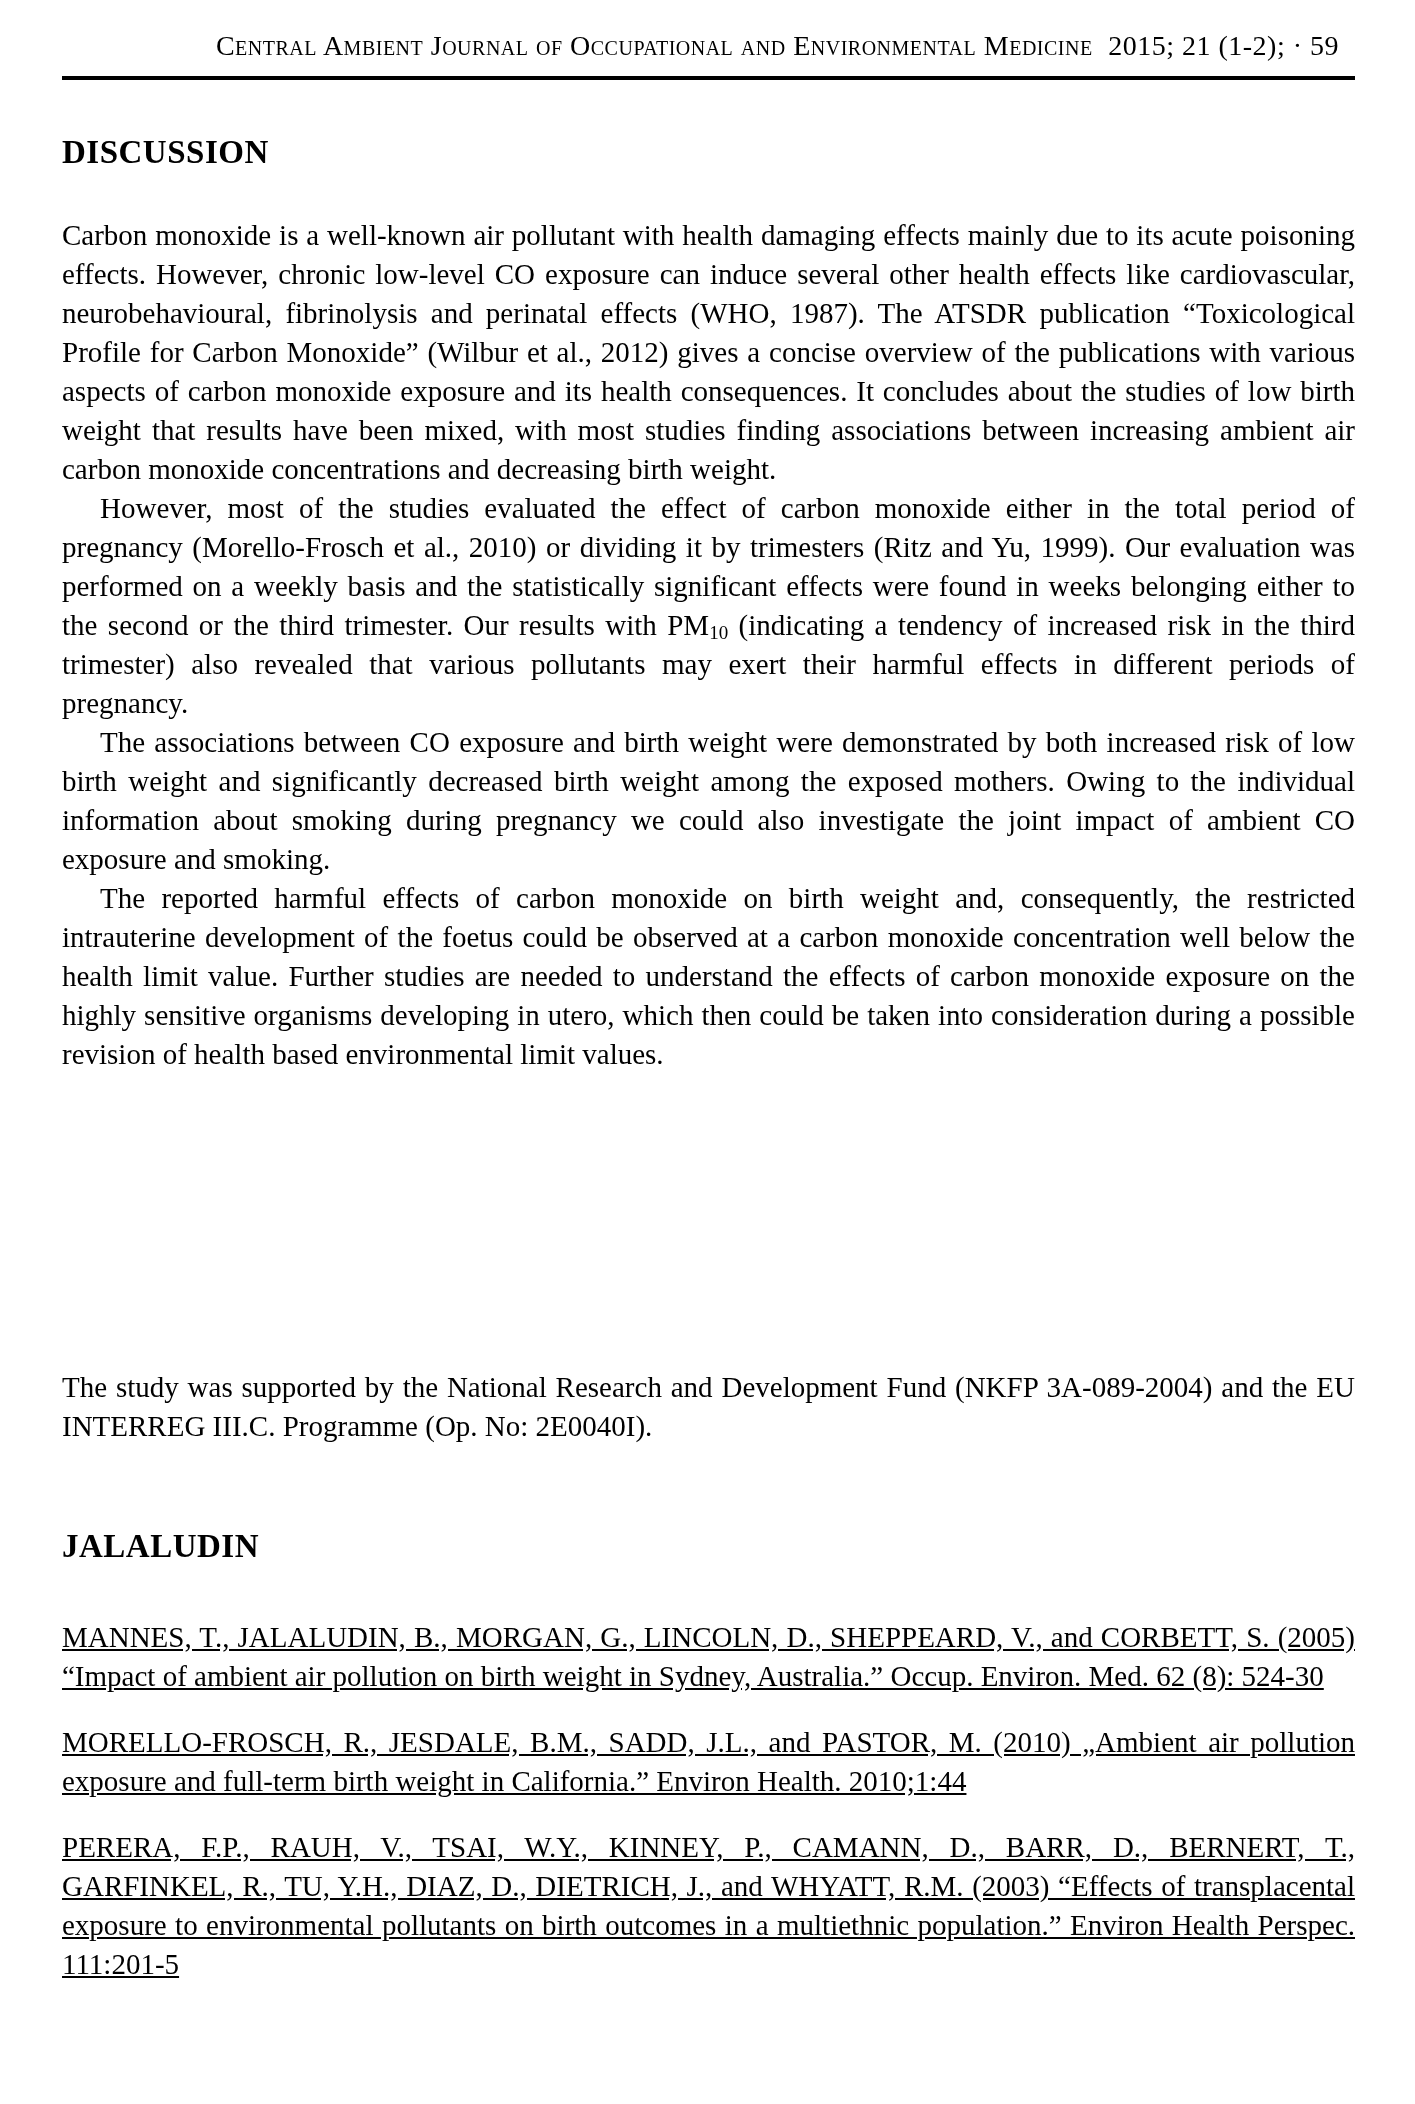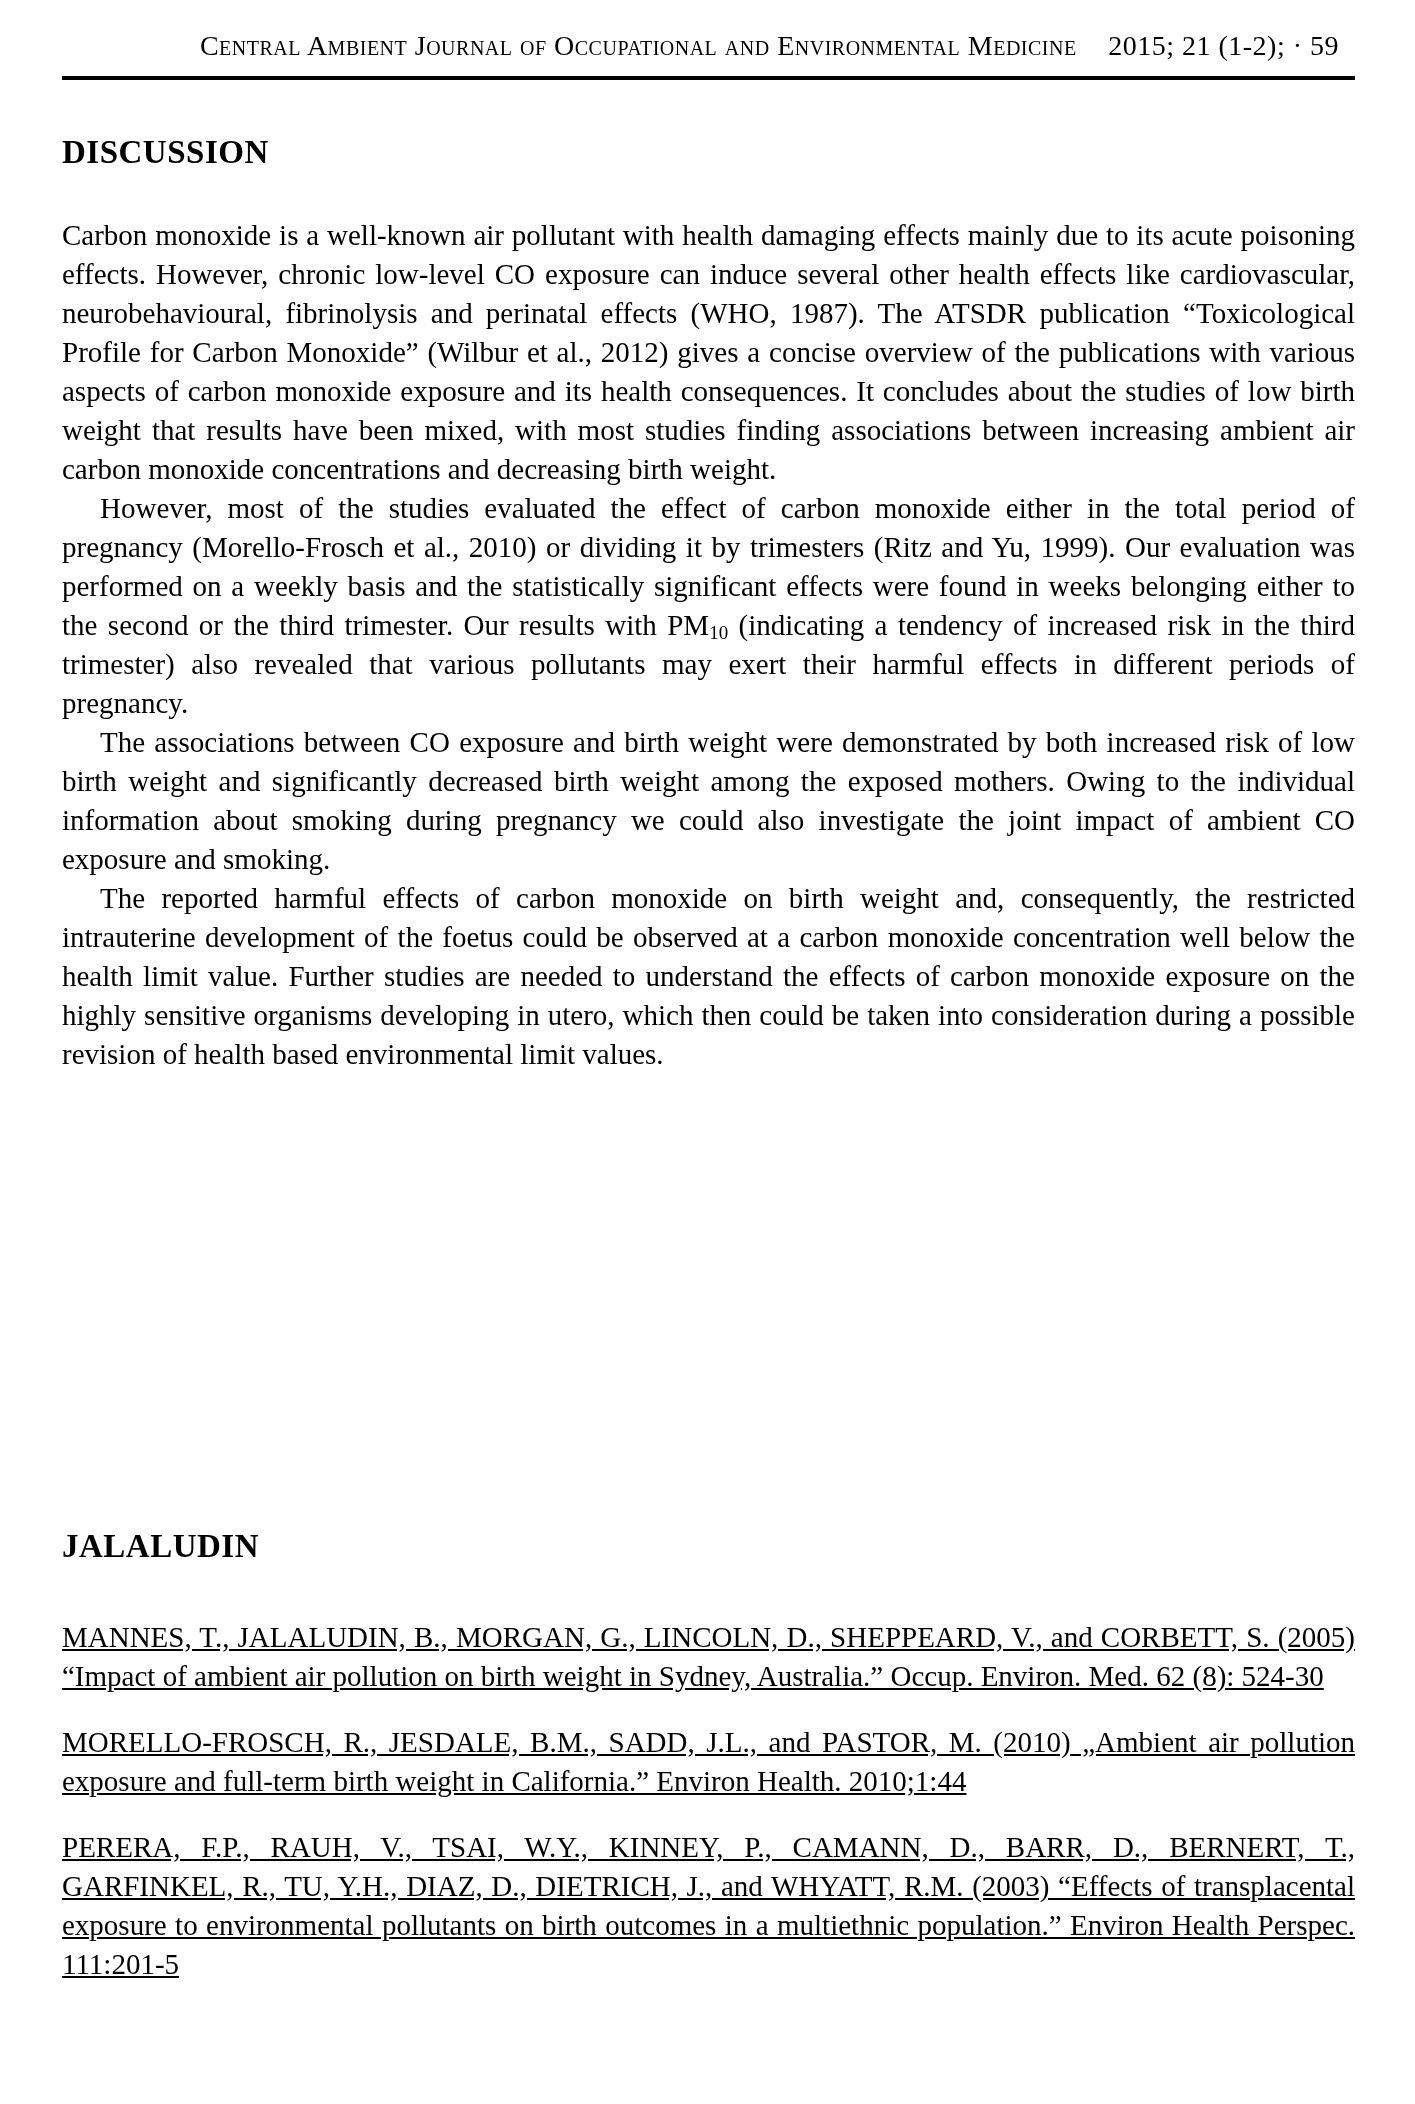--- a/index.html
+++ b/index.html
@@ -19,21 +19,21 @@
     top: 30px;
     left: 62px;
     right: 60px;
     text-align: right;
     padding-right: 16px;
     font-size: 28px;
     font-variant: small-caps;
     letter-spacing: 0.5px;
     white-space: nowrap;
   }
-  .page-header .issue-info { margin-left: 24px; }
+  .page-header .issue-info { margin-left: 8px; }
   .header-rule {
     position: absolute;
     top: 76px;
     left: 62px;
     right: 60px;
     height: 4px;
     background: #000000;
   }
   .section-heading {
     font-size: 33px;
@@ -84,20 +84,23 @@
   <h1 class="abs section-heading h-discussion">DISCUSSION</h1>
 
   <div class="abs body-text">
     <p class="para">Carbon monoxide is a well-known air pollutant with health damaging effects mainly due to its acute poisoning effects. However, chronic low-level CO exposure can induce several other health effects like cardiovascular, neurobehavioural, fibrinolysis and perinatal effects (WHO, 1987). The ATSDR publication “Toxicological Profile for Carbon Monoxide” (Wilbur et al., 2012) gives a concise overview of the publications with various aspects of carbon monoxide exposure and its health consequences. It concludes about the studies of low birth weight that results have been mixed, with most studies finding associations between increasing ambient air carbon monoxide concentrations and decreasing birth weight.</p>
     <p class="para indent"><span>However, most of the studies evaluated the effect of carbon monoxide either in the total period of pregnancy (Morello-Frosch et al., 2010) or dividing it by trimesters (Ritz and Yu, 1999). Our evaluation was performed on a weekly basis and the statistically significant effects were found in weeks belonging either to the second or the third trimester. Our results with PM</span><sub>10</sub><span> (indicating a tendency of increased risk in the third trimester) also revealed that various pollutants may exert their harmful effects in different periods of pregnancy.</span></p>
     <p class="para indent">The associations between CO exposure and birth weight were demonstrated by both increased risk of low birth weight and significantly decreased birth weight among the exposed mothers. Owing to the individual information about smoking during pregnancy we could also investigate the joint impact of ambient CO exposure and smoking.</p>
     <p class="para indent">The reported harmful effects of carbon monoxide on birth weight and, consequently, the restricted intrauterine development of the foetus could be observed at a carbon monoxide concentration well below the health limit value. Further studies are needed to understand the effects of carbon monoxide exposure on the highly sensitive organisms developing in utero, which then could be taken into consideration during a possible revision of health based environmental limit values.</p>
   </div>
 
 
+  <div class="abs ack-body">
+    <p class="para">The study was supported by the National Research and Development Fund (NKFP 3A-089-2004) and the EU INTERREG III.C. Programme (Op. No: 2E0040I).</p>
+  </div>
 
   <h1 class="abs section-heading h-refs">JALALUDIN</h1>
 
   <div class="abs refs-list">
     <p class="ref-item">MANNES, T., JALALUDIN, B., MORGAN, G., LINCOLN, D., SHEPPEARD, V., and CORBETT, S. (2005) “Impact of ambient air pollution on birth weight in Sydney, Australia.” Occup. Environ. Med. 62 (8): 524-30</p>
     <p class="ref-item">MORELLO-FROSCH, R., JESDALE, B.M., SADD, J.L., and PASTOR, M. (2010) „Ambient air pollution exposure and full-term birth weight in California.” Environ Health. 2010;1:44</p>
     <p class="ref-item">PERERA, F.P., RAUH, V., TSAI, W.Y., KINNEY, P., CAMANN, D., BARR, D., BERNERT, T., GARFINKEL, R., TU, Y.H., DIAZ, D., DIETRICH, J., and WHYATT, R.M. (2003) “Effects of transplacental exposure to environmental pollutants on birth outcomes in a multiethnic population.” Environ Health Perspec. 111:201-5</p>
   </div>
 
 </div>

